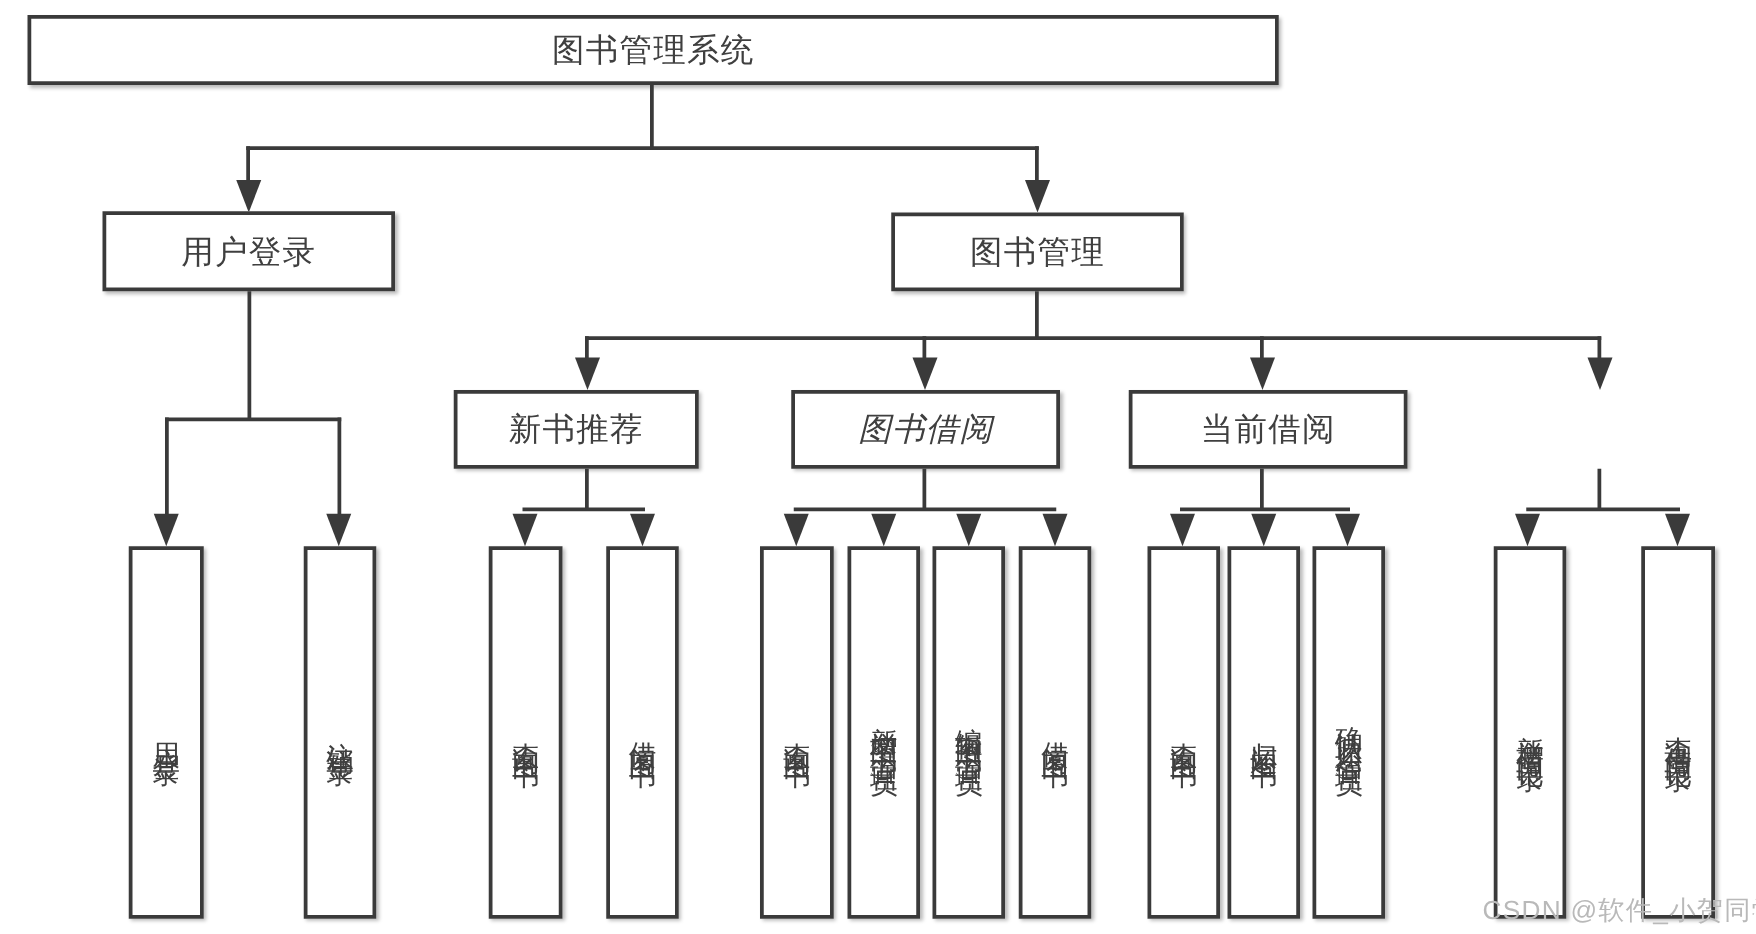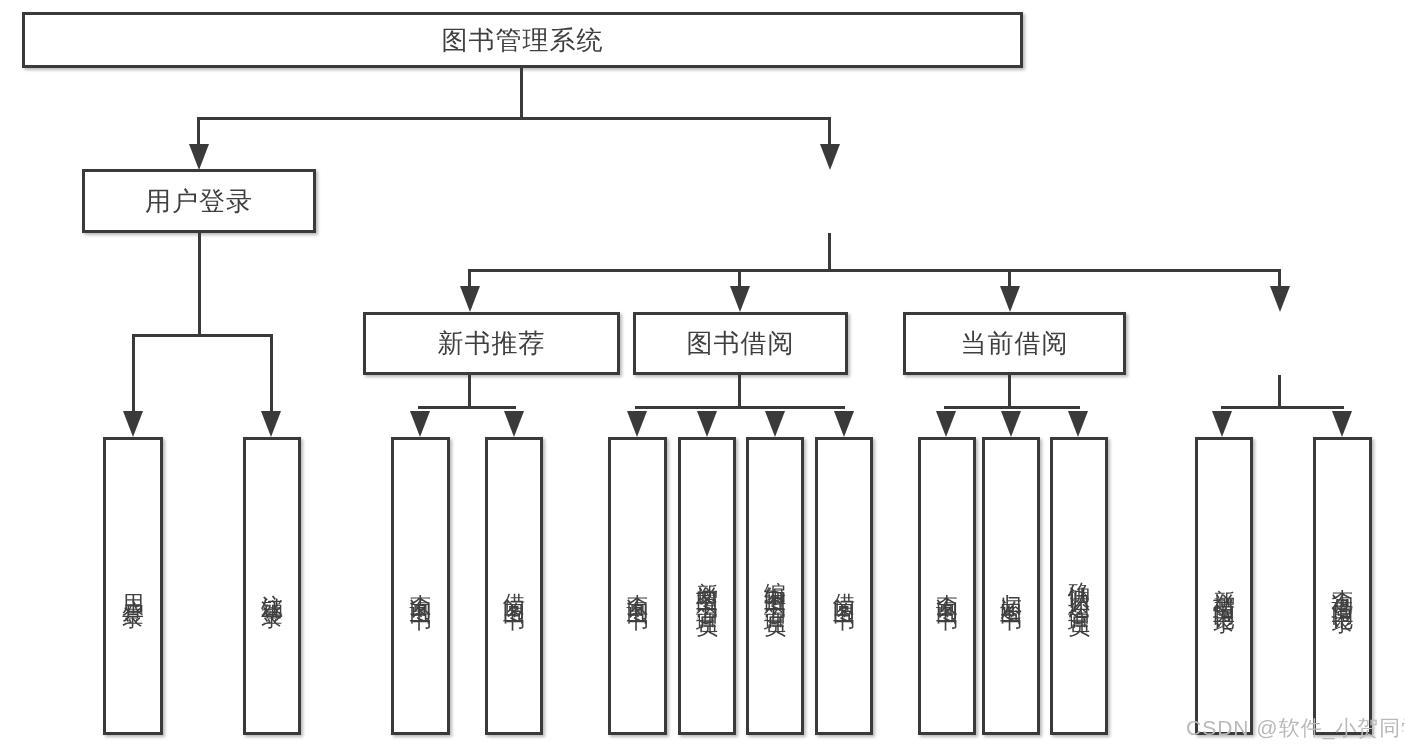--- a/index.html
+++ b/index.html
@@ -88,41 +88,42 @@
   <div class="box" style="left:22px;top:12px;width:1001px;height:56px;">图书管理系统</div>
 
   <div class="vl" style="left:520px;top:68px;height:51px;"></div>
   <div class="hl" style="left:197px;top:117px;width:634px;"></div>
   <div class="vl" style="left:197px;top:117px;height:30px;"></div>
   <div class="arrow" style="left:189px;top:144px;"></div>
   <div class="vl" style="left:828px;top:117px;height:30px;"></div>
   <div class="arrow" style="left:820px;top:144px;"></div>
 
   <div class="box" style="left:82px;top:169px;width:234px;height:64px;">用户登录</div>
+  <div class="box" style="left:713px;top:170px;width:234px;height:63px;">图书管理</div>
 
   <div class="vl" style="left:198px;top:233px;height:103px;"></div>
   <div class="hl" style="left:132px;top:334px;width:141px;"></div>
   <div class="vl" style="left:132px;top:334px;height:79px;"></div>
   <div class="arrow" style="left:123px;top:411px;"></div>
   <div class="vl" style="left:270px;top:334px;height:79px;"></div>
   <div class="arrow" style="left:261px;top:411px;"></div>
 
   <div class="vl" style="left:828px;top:233px;height:38px;"></div>
   <div class="hl" style="left:468px;top:269px;width:813px;"></div>
   <div class="vl" style="left:468px;top:269px;height:19px;"></div>
   <div class="arrow" style="left:460px;top:286px;"></div>
   <div class="vl" style="left:738px;top:269px;height:19px;"></div>
   <div class="arrow" style="left:730px;top:286px;"></div>
   <div class="vl" style="left:1008px;top:269px;height:19px;"></div>
   <div class="arrow" style="left:1000px;top:286px;"></div>
   <div class="vl" style="left:1278px;top:269px;height:19px;"></div>
   <div class="arrow" style="left:1270px;top:286px;"></div>
 
-  <div class="box" style="left:363px;top:312px;width:257px;height:63px;">新书推荐</div>
-  <div class="box" style="left:633px;top:312px;width:215px;height:63px;">图书借阅</div>
+  <div class="box" style="left:363px;top:312px;width:196px;height:63px;">新书推荐</div>
+  <div class="box" style="left:633px;top:312px;width:215px;height:63px;font-style:italic;">图书借阅</div>
   <div class="box" style="left:903px;top:312px;width:223px;height:63px;">当前借阅</div>
 
   <div class="vl" style="left:468px;top:375px;height:33px;"></div>
   <div class="hl" style="left:418px;top:406px;width:98px;"></div>
   <div class="arrow" style="left:410px;top:411px;"></div>
   <div class="arrow" style="left:504px;top:411px;"></div>
 
   <div class="vl" style="left:738px;top:375px;height:33px;"></div>
   <div class="hl" style="left:635px;top:406px;width:210px;"></div>
   <div class="arrow" style="left:627px;top:411px;"></div>

